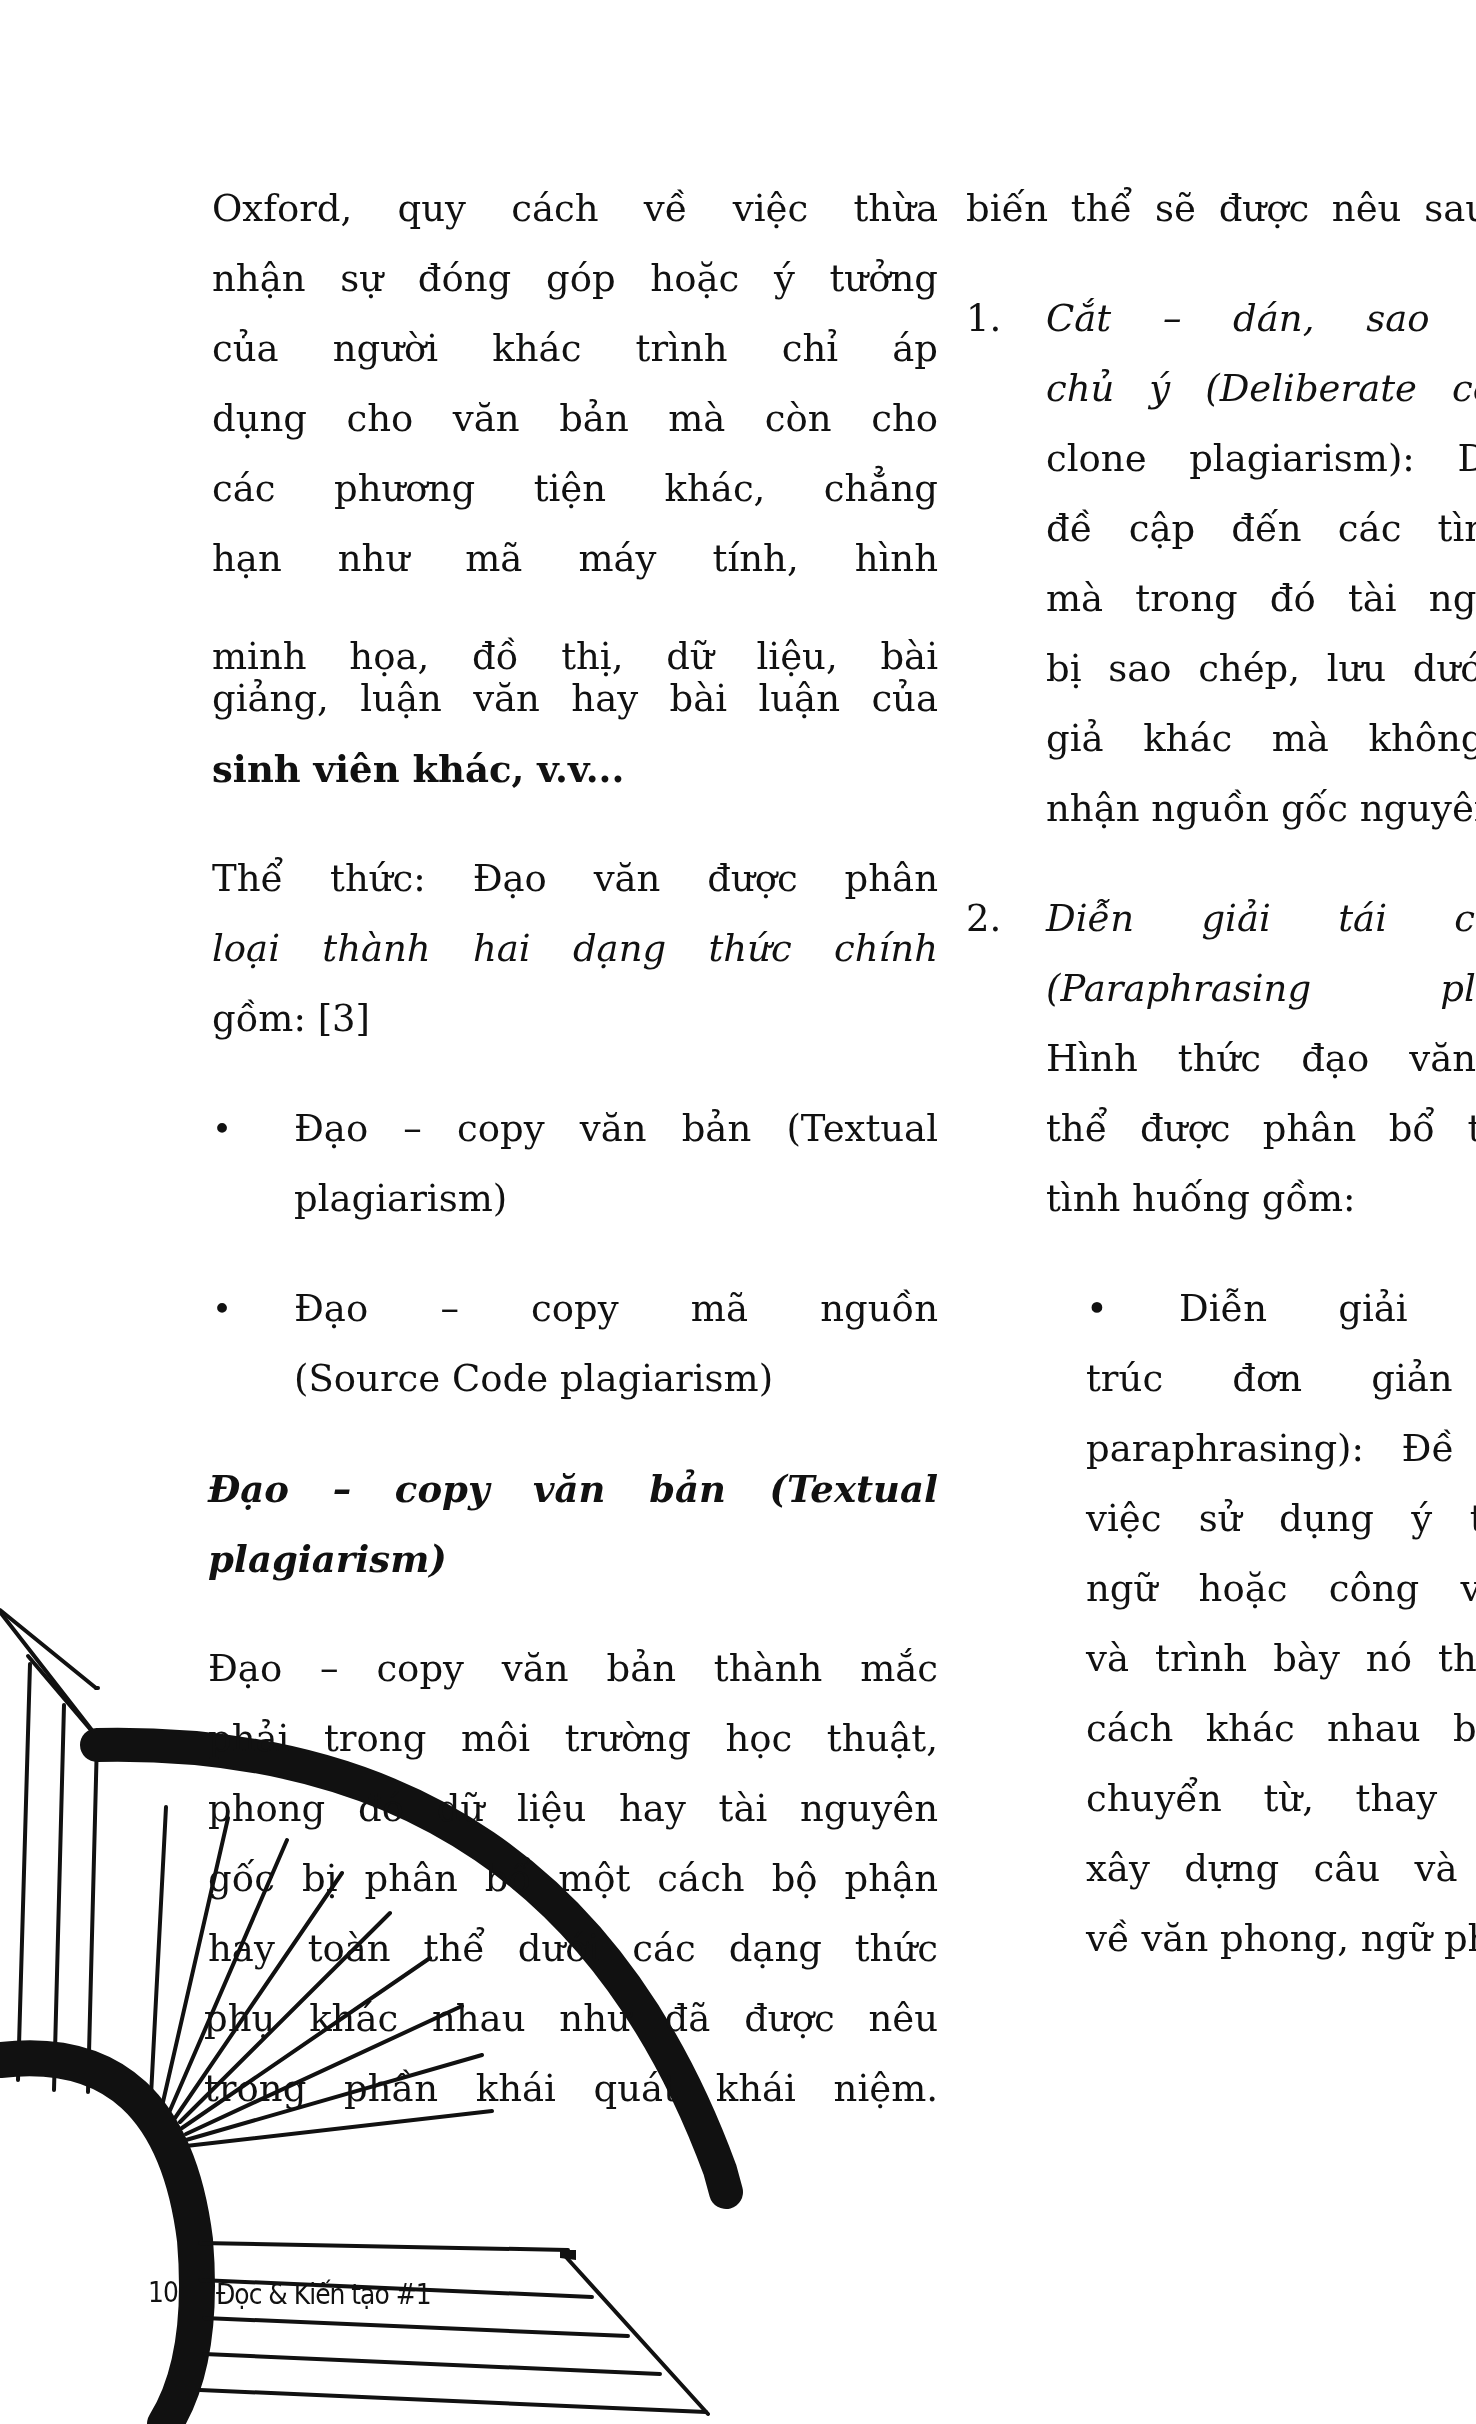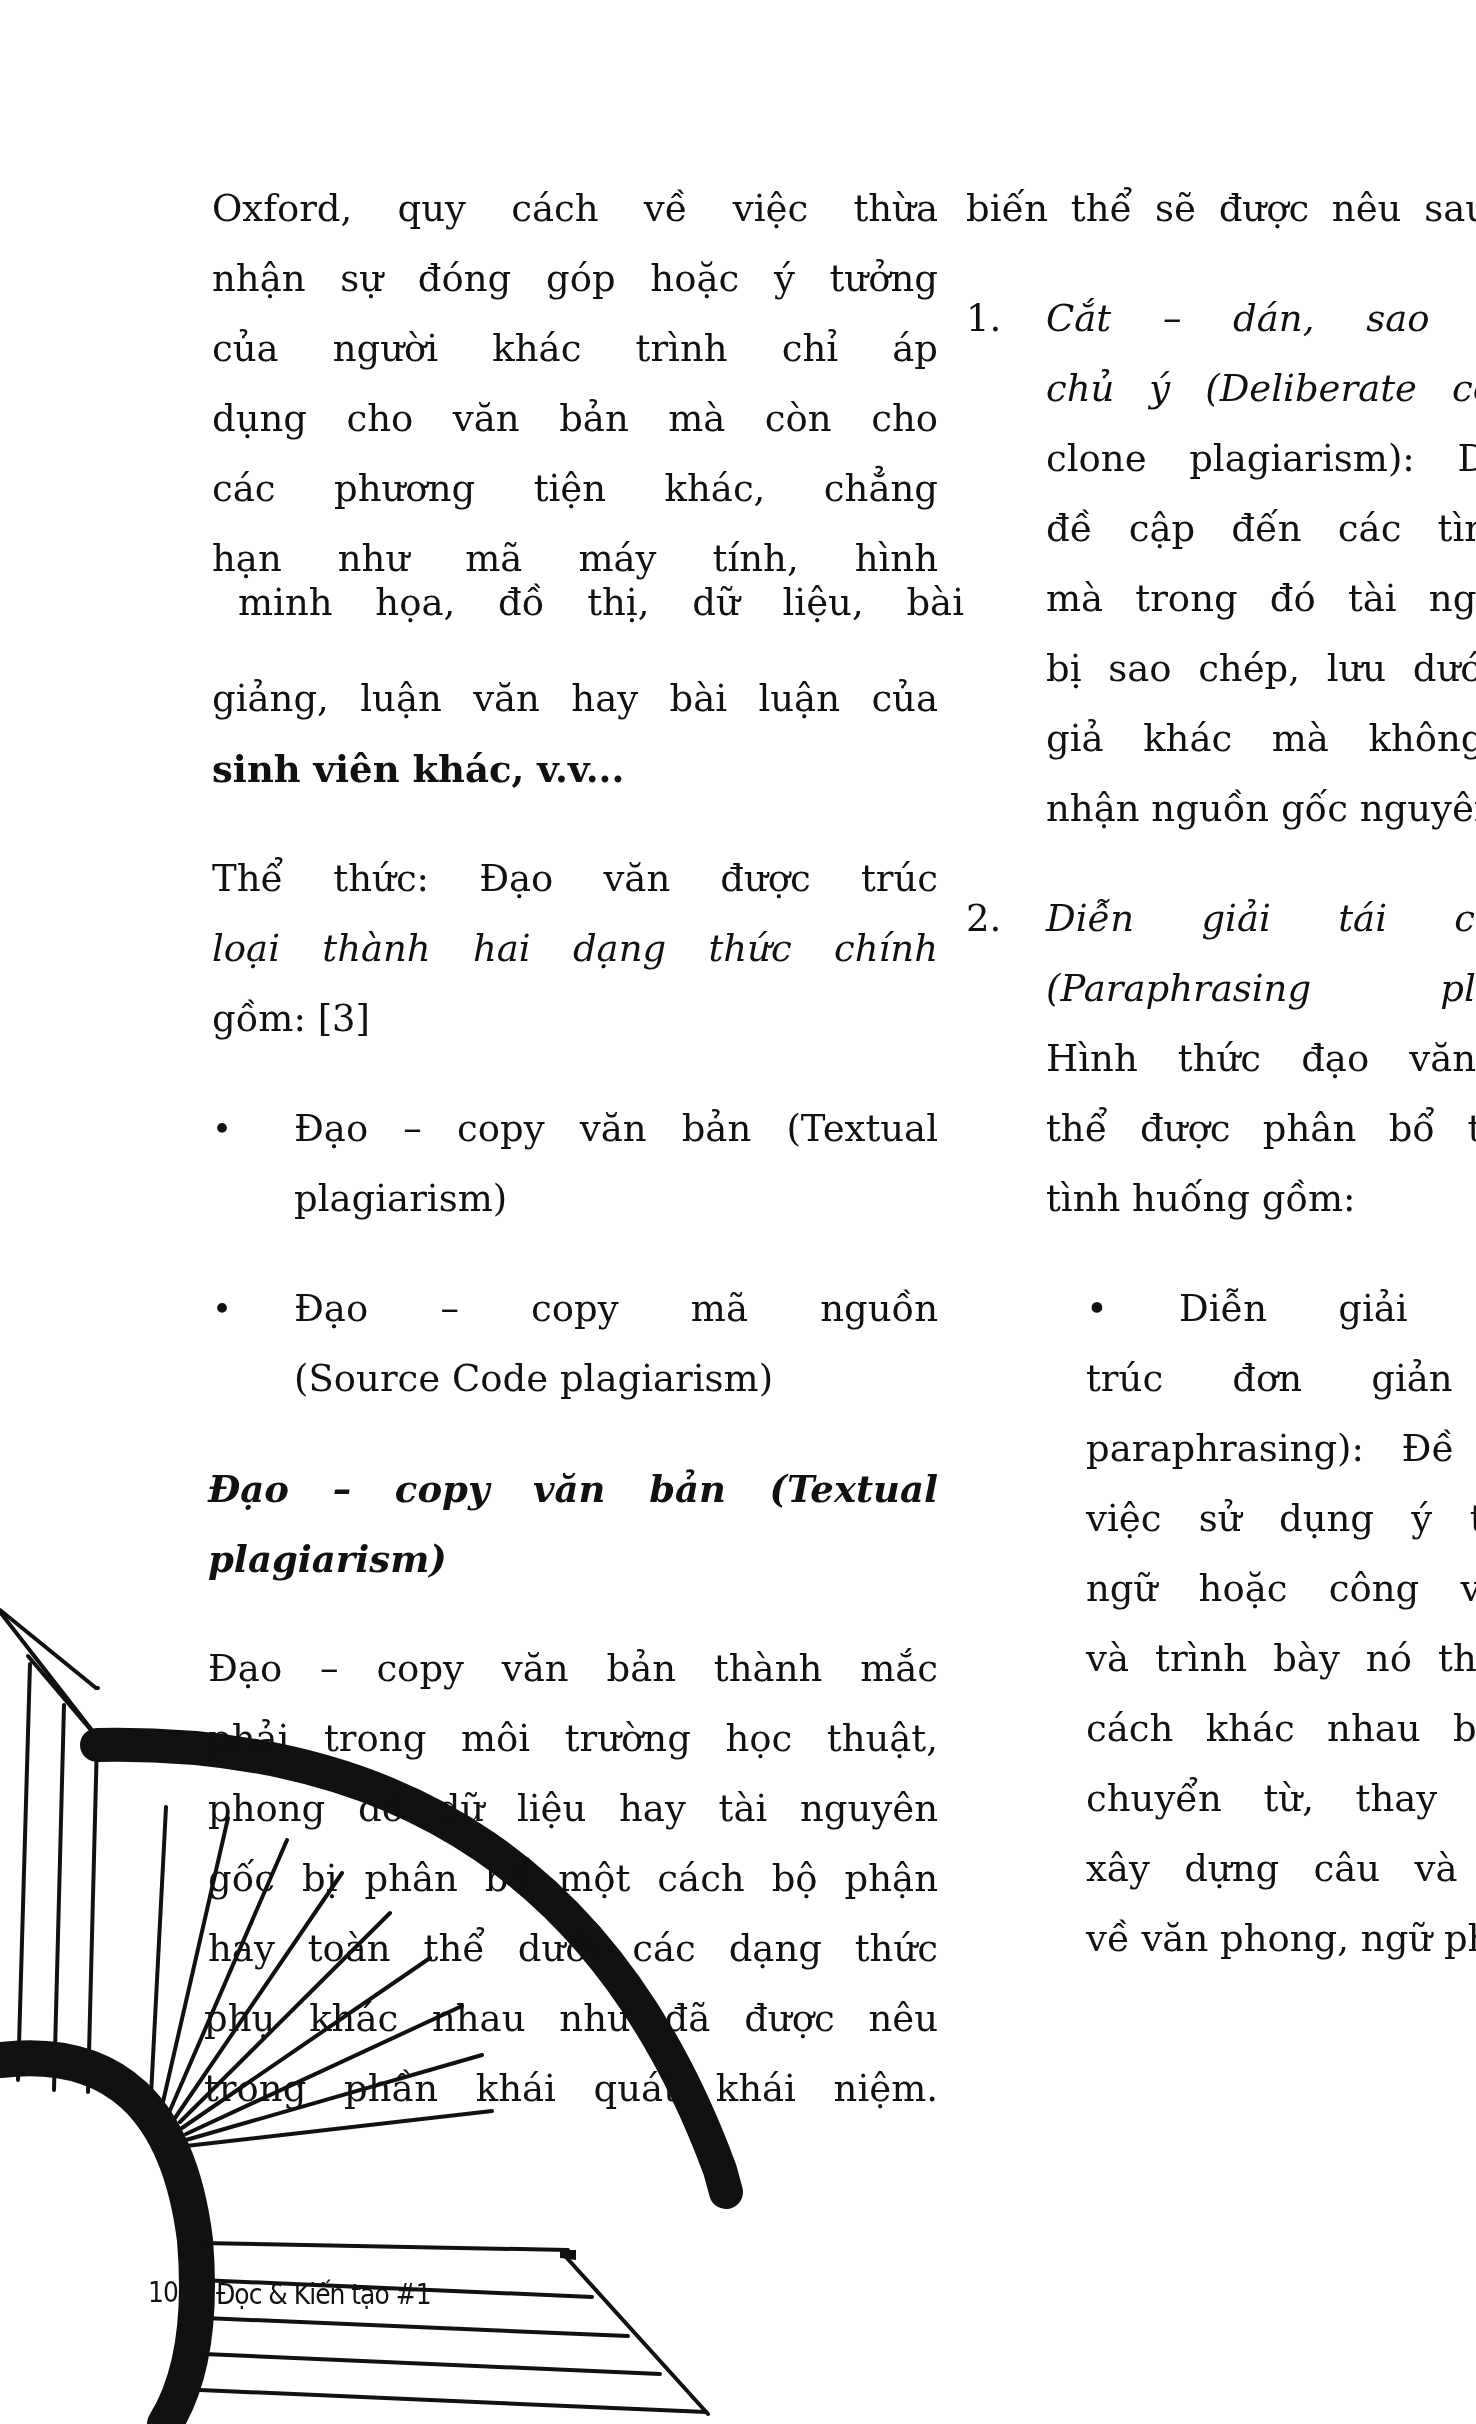--- a/index.html
+++ b/index.html
@@ -62,25 +62,25 @@
   </svg>
 
   <div>
 
     <div class="line" style="left:212px; top:181px; width:726px;">Oxford, quy cách về việc thừa</div>
     <div class="line" style="left:212px; top:251px; width:726px;">nhận sự đóng góp hoặc ý tưởng</div>
     <div class="line" style="left:212px; top:321px; width:726px;">của người khác trình chỉ áp</div>
     <div class="line" style="left:212px; top:391px; width:726px;">dụng cho văn bản mà còn cho</div>
     <div class="line" style="left:212px; top:461px; width:726px;">các phương tiện khác, chẳng</div>
     <div class="line" style="left:212px; top:531px; width:726px;">hạn như mã máy tính, hình</div>
-    <div class="line" style="left:212px; top:575px; width:726px;margin-left:26px;">minh họa, đồ thị, dữ liệu, bài</div>
+    <div class="line" style="left:212px; top:629px; width:726px;">minh họa, đồ thị, dữ liệu, bài</div>
     <div class="line" style="left:212px; top:671px; width:726px;">giảng, luận văn hay bài luận của</div>
     <div class="line last" style="left:212px; top:741px; width:726px;font-weight:bold;">sinh viên khác, v.v...</div>
 
-    <div class="line" style="left:212px; top:851px; width:726px;">Thể thức: Đạo văn được trúc</div>
+    <div class="line" style="left:212px; top:851px; width:726px;">Thể thức: Đạo văn được phân</div>
     <div class="line" style="left:212px; top:921px; width:726px;font-style:italic;">loại thành hai dạng thức chính</div>
     <div class="line last" style="left:212px; top:991px; width:726px;">gồm: [3]</div>
 
     <div class="bullet-dot" style="left:212px; top:1101px;">•</div>
     <div class="line" style="left:294px; top:1101px; width:644px;">Đạo – copy văn bản (Textual</div>
     <div class="line last" style="left:294px; top:1171px; width:644px;">plagiarism)</div>
 
     <div class="bullet-dot" style="left:212px; top:1281px;">•</div>
     <div class="line" style="left:294px; top:1281px; width:644px;">Đạo – copy mã nguồn</div>
     <div class="line last" style="left:294px; top:1351px; width:644px;">(Source Code plagiarism)</div>

